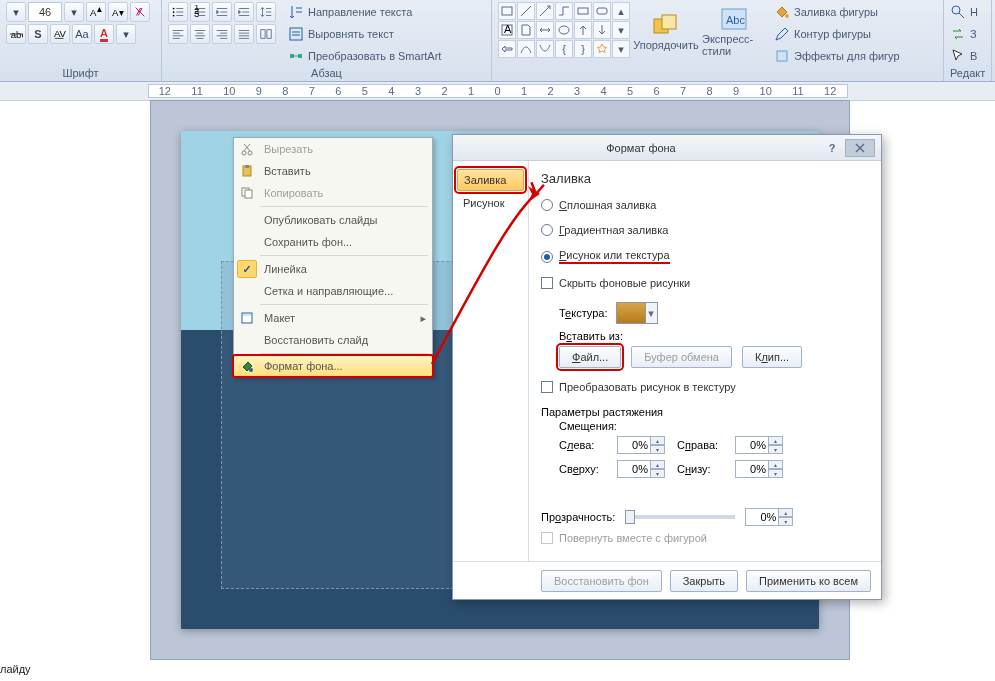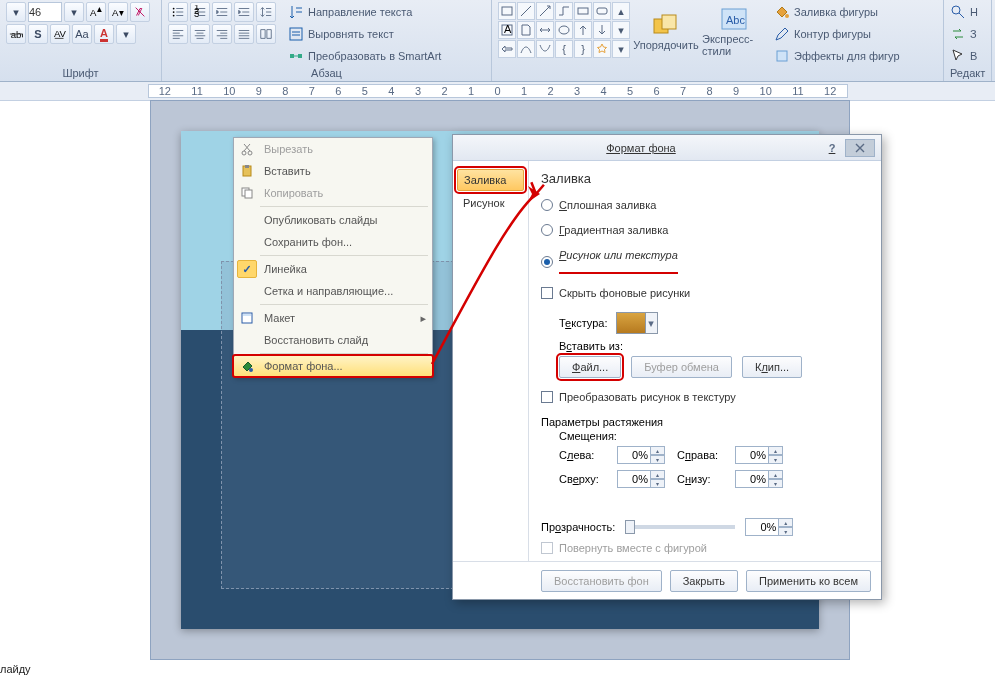--- a/index.html
+++ b/index.html
@@ -5,21 +5,21 @@
 * { box-sizing: border-box; margin: 0; padding: 0; font-family: "Segoe UI", Tahoma, sans-serif; font-size: 11px; }
 body { background: #fff; width: 995px; height: 681px; position: relative; overflow: hidden; }
 
 
 .ribbon { display: flex; background: linear-gradient(#e8edf5, #d6e0ee); border-bottom: 1px solid #9fb2c9; height: 82px; }
 .ribbon-group { border-right: 1px solid #b8c7db; padding: 2px 6px 0 6px; display: flex; flex-direction: column; }
 .ribbon-group-body { flex: 1; display: flex; align-items: flex-start; gap: 4px; }
 .ribbon-group-label { text-align: center; color: #4a5a73; padding: 1px 0 2px 0; }
 .ribbon-btn { background: linear-gradient(#fafcff,#e3ebf6); border: 1px solid #c3d0e2; border-radius: 2px; min-width: 20px; height: 20px; display: inline-flex; align-items: center; justify-content: center; color: #3b4a63; cursor: pointer; }
 .ribbon-btn svg { width: 14px; height: 14px; }
-.font-size-box { width: 34px; height: 20px; background: #fff; border: 1px solid #b8c7db; color: #333; }
+.font-size-box { width: 34px; height: 20px; background: #fff; border: 1px solid #b8c7db; text-align: center; color: #333; }
 .stack { display: flex; flex-direction: column; gap: 2px; }
 .stack-row { display: flex; gap: 2px; }
 .ribbon-text-item { display: flex; align-items: center; gap: 4px; color: #4a5a73; height: 20px; cursor: pointer; }
 .ribbon-text-item svg { width: 16px; height: 16px; }
 .big-btn { display: flex; flex-direction: column; align-items: center; justify-content: center; width: 64px; height: 60px; color: #4a5a73; cursor: pointer; gap: 2px; }
 .shape-grid { display: grid; grid-template-columns: repeat(7, 18px); grid-auto-rows: 18px; gap: 1px; }
 .shape-cell { border: 1px solid #c3d0e2; background: #f5f8fc; display: flex; align-items: center; justify-content: center; color: #4a5a73; }
 .shape-cell svg { width: 12px; height: 12px; }
 
 
@@ -38,36 +38,36 @@
 .ctx-icon { width: 22px; height: 20px; display: flex; align-items: center; justify-content: center; }
 .ctx-icon svg { width: 14px; height: 14px; }
 .ctx-sep { height: 1px; background: #d8d8d0; margin: 2px 4px 2px 26px; }
 .ctx-item.hl { background: linear-gradient(#fff3c6,#ffe07a); border: 1px solid #e6b43c; border-radius: 2px; height: 22px; margin: -1px; }
 .ctx-item.boxed { outline: 2px solid #d40000; outline-offset: -1px; text-align: center; }
 .ctx-item .check { width: 20px; height: 18px; background: #ffd76b; border: 1px solid #e6b43c; display: flex; align-items: center; justify-content: center; color: #2a5da8; font-weight: bold; border-radius: 2px; }
 .ctx-arrow { margin-left: auto; color: #666; }
 
 
 .dialog { position: absolute; left: 452px; top: 134px; width: 430px; background: #fff; border: 1px solid #8a98aa; box-shadow: 3px 3px 10px rgba(0,0,0,.3); }
-.dialog-title { height: 26px; background: linear-gradient(#f4f6fa,#e2e8f1); display: flex; align-items: center; padding: 0 6px; color: #333; border-bottom: 1px solid #c3d0e2; text-decoration: underline; }
+.dialog-title { height: 26px; background: linear-gradient(#f4f6fa,#e2e8f1); display: flex; align-items: center; padding: 0 6px; color: #333; border-bottom: 1px solid #c3d0e2; }
 .dialog-title .t { flex: 1; text-align: center; font-weight: 400; }
 .dialog-title .help { width: 18px; text-align: center; color: #5a6b85; cursor: pointer; font-weight: bold; }
 .dialog-title .close { width: 30px; height: 18px; background: #c3cdd9; color: #5a6b85; display: flex; align-items: center; justify-content: center; margin-left: 4px; cursor: pointer; border: 1px solid #9fb2c9; }
 .dialog-body { display: flex; height: 400px; }
 .dialog-nav { width: 76px; border-right: 1px solid #d8dee7; padding: 8px 4px; }
 .nav-item { padding: 4px 6px; color: #333; cursor: pointer; border-radius: 2px; margin-bottom: 2px; }
 .nav-item.active { background: linear-gradient(#ffe3a0,#ffc861); border: 1px solid #e6a23c; outline: 2px solid #d40000; outline-offset: 1px; }
 .dialog-content { flex: 1; padding: 10px 12px; position: relative; }
 .section-title { font-size: 13px; color: #333; margin-bottom: 10px; }
 .radio-row, .check-row { display: flex; align-items: center; gap: 6px; margin: 13px 0; color: #333; }
 .radio-row .u, .check-row .u, .label-u .u { text-decoration: underline; }
 .radio-dot { width: 12px; height: 12px; border: 1px solid #6a7a91; border-radius: 50%; display: inline-flex; align-items: center; justify-content: center; }
 .radio-dot.sel::after { content: ""; width: 6px; height: 6px; background: #1b5fab; border-radius: 50%; }
 .chk { width: 12px; height: 12px; border: 1px solid #6a7a91; background: #fff; }
-.red-line { border-bottom: 2px solid #d40000; display: inline-block; padding-bottom: 11px; font-style: italic; }
+.red-line { border-bottom: 2px solid #d40000; display: inline-block; padding-bottom: 1px; }
 .sub { margin-left: 18px; }
 .tex-row { display: flex; align-items: center; gap: 8px; margin: 6px 0 6px 18px; }
 .tex-btn { width: 30px; height: 22px; background: linear-gradient(#d9a441,#b67a1f); border: 1px solid #8a98aa; cursor: pointer; }
 .tex-dd { width: 12px; height: 22px; border: 1px solid #8a98aa; border-left: none; background: #f0f3f8; display: flex; align-items: center; justify-content: center; color: #5a6b85; }
 .btn { height: 22px; padding: 0 12px; background: linear-gradient(#fdfdfe,#e8edf5); border: 1px solid #9fb2c9; cursor: pointer; color: #333; border-radius: 2px; }
 .btn.boxed { outline: 2px solid #d40000; outline-offset: 1px; }
 .btn.disabled { color: #9e9e9e; }
 .insert-row { display: flex; gap: 10px; margin: 4px 0 8px 18px; }
 .params { margin: 6px 0 0 0; }
 .offset-grid { margin: 4px 0 0 18px; display: grid; grid-template-columns: 52px 54px 52px 54px; row-gap: 6px; column-gap: 6px; align-items: center; }

